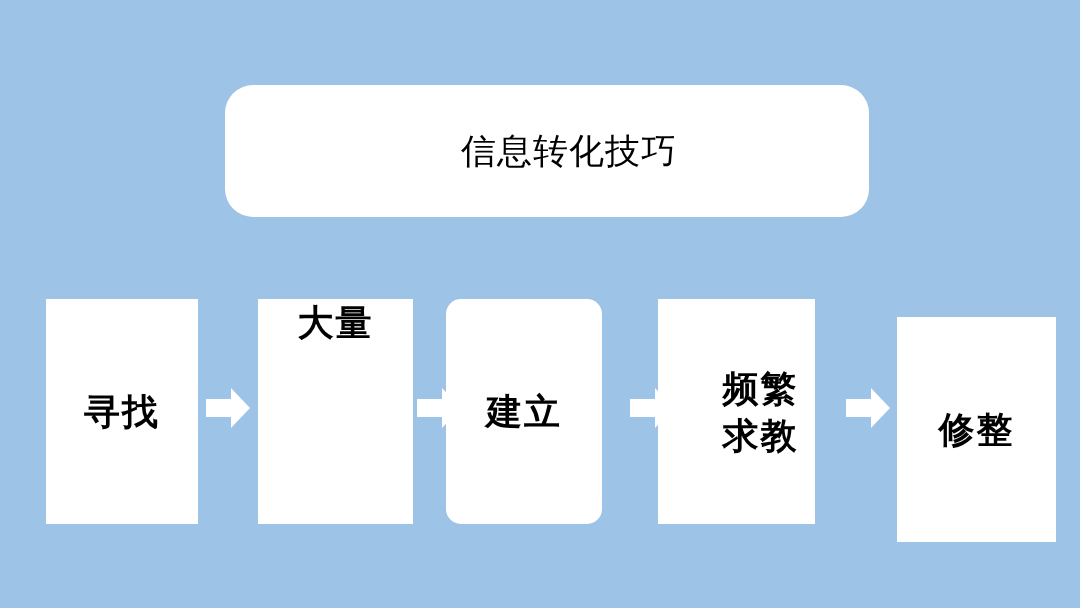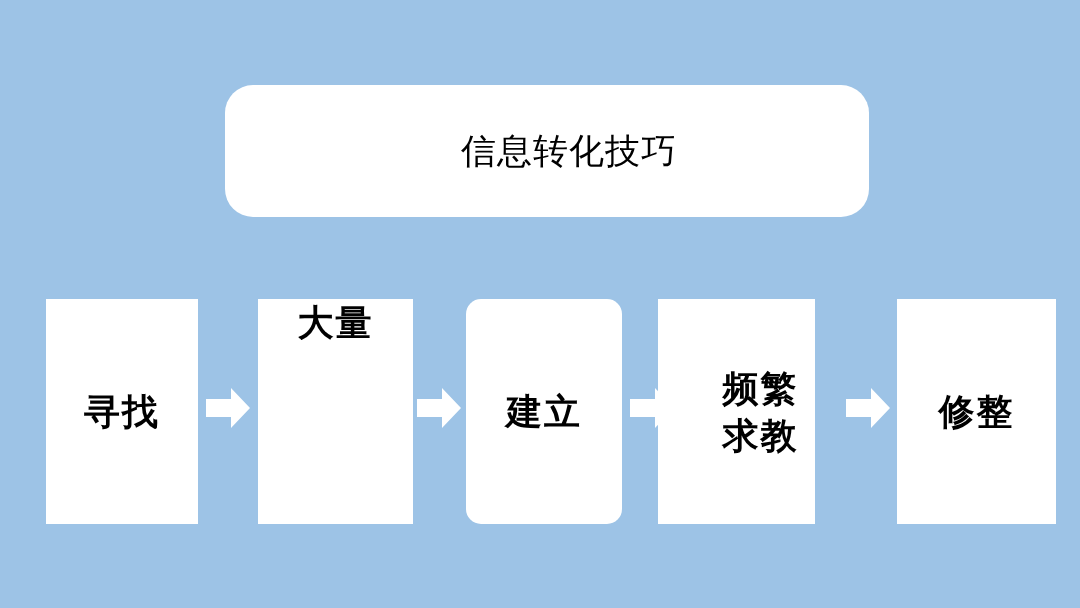--- a/index.html
+++ b/index.html
@@ -47,23 +47,23 @@
   .step-box .step-line {
     display: block;
     font-size: 36px;
     font-weight: bold;
     line-height: 47px;
     letter-spacing: 2px;
     white-space: nowrap;
   }
   .step-1 { left: 46px;  width: 152px; }
   .step-2 { left: 258px; width: 155px; justify-content: space-between; }
-  .step-3 { left: 466px; width: 156px; border-radius: 15px; }
+  .step-3 { left: 446px; width: 156px; border-radius: 15px; }
   .step-4 { left: 658px; width: 157px; padding-left: 48px; }
-  .step-5 { left: 897px; width: 159px; }
+  .step-5 { left: 897px; width: 159px; margin-top: 18px; }
   .flow-arrow {
     position: absolute;
     top: 388px;
     width: 44px;
     height: 40px;
   }
   .arrow-1 { left: 206px; }
   .arrow-2 { left: 417px; }
   .arrow-3 { left: 630px; }
   .arrow-4 { left: 846px; }

